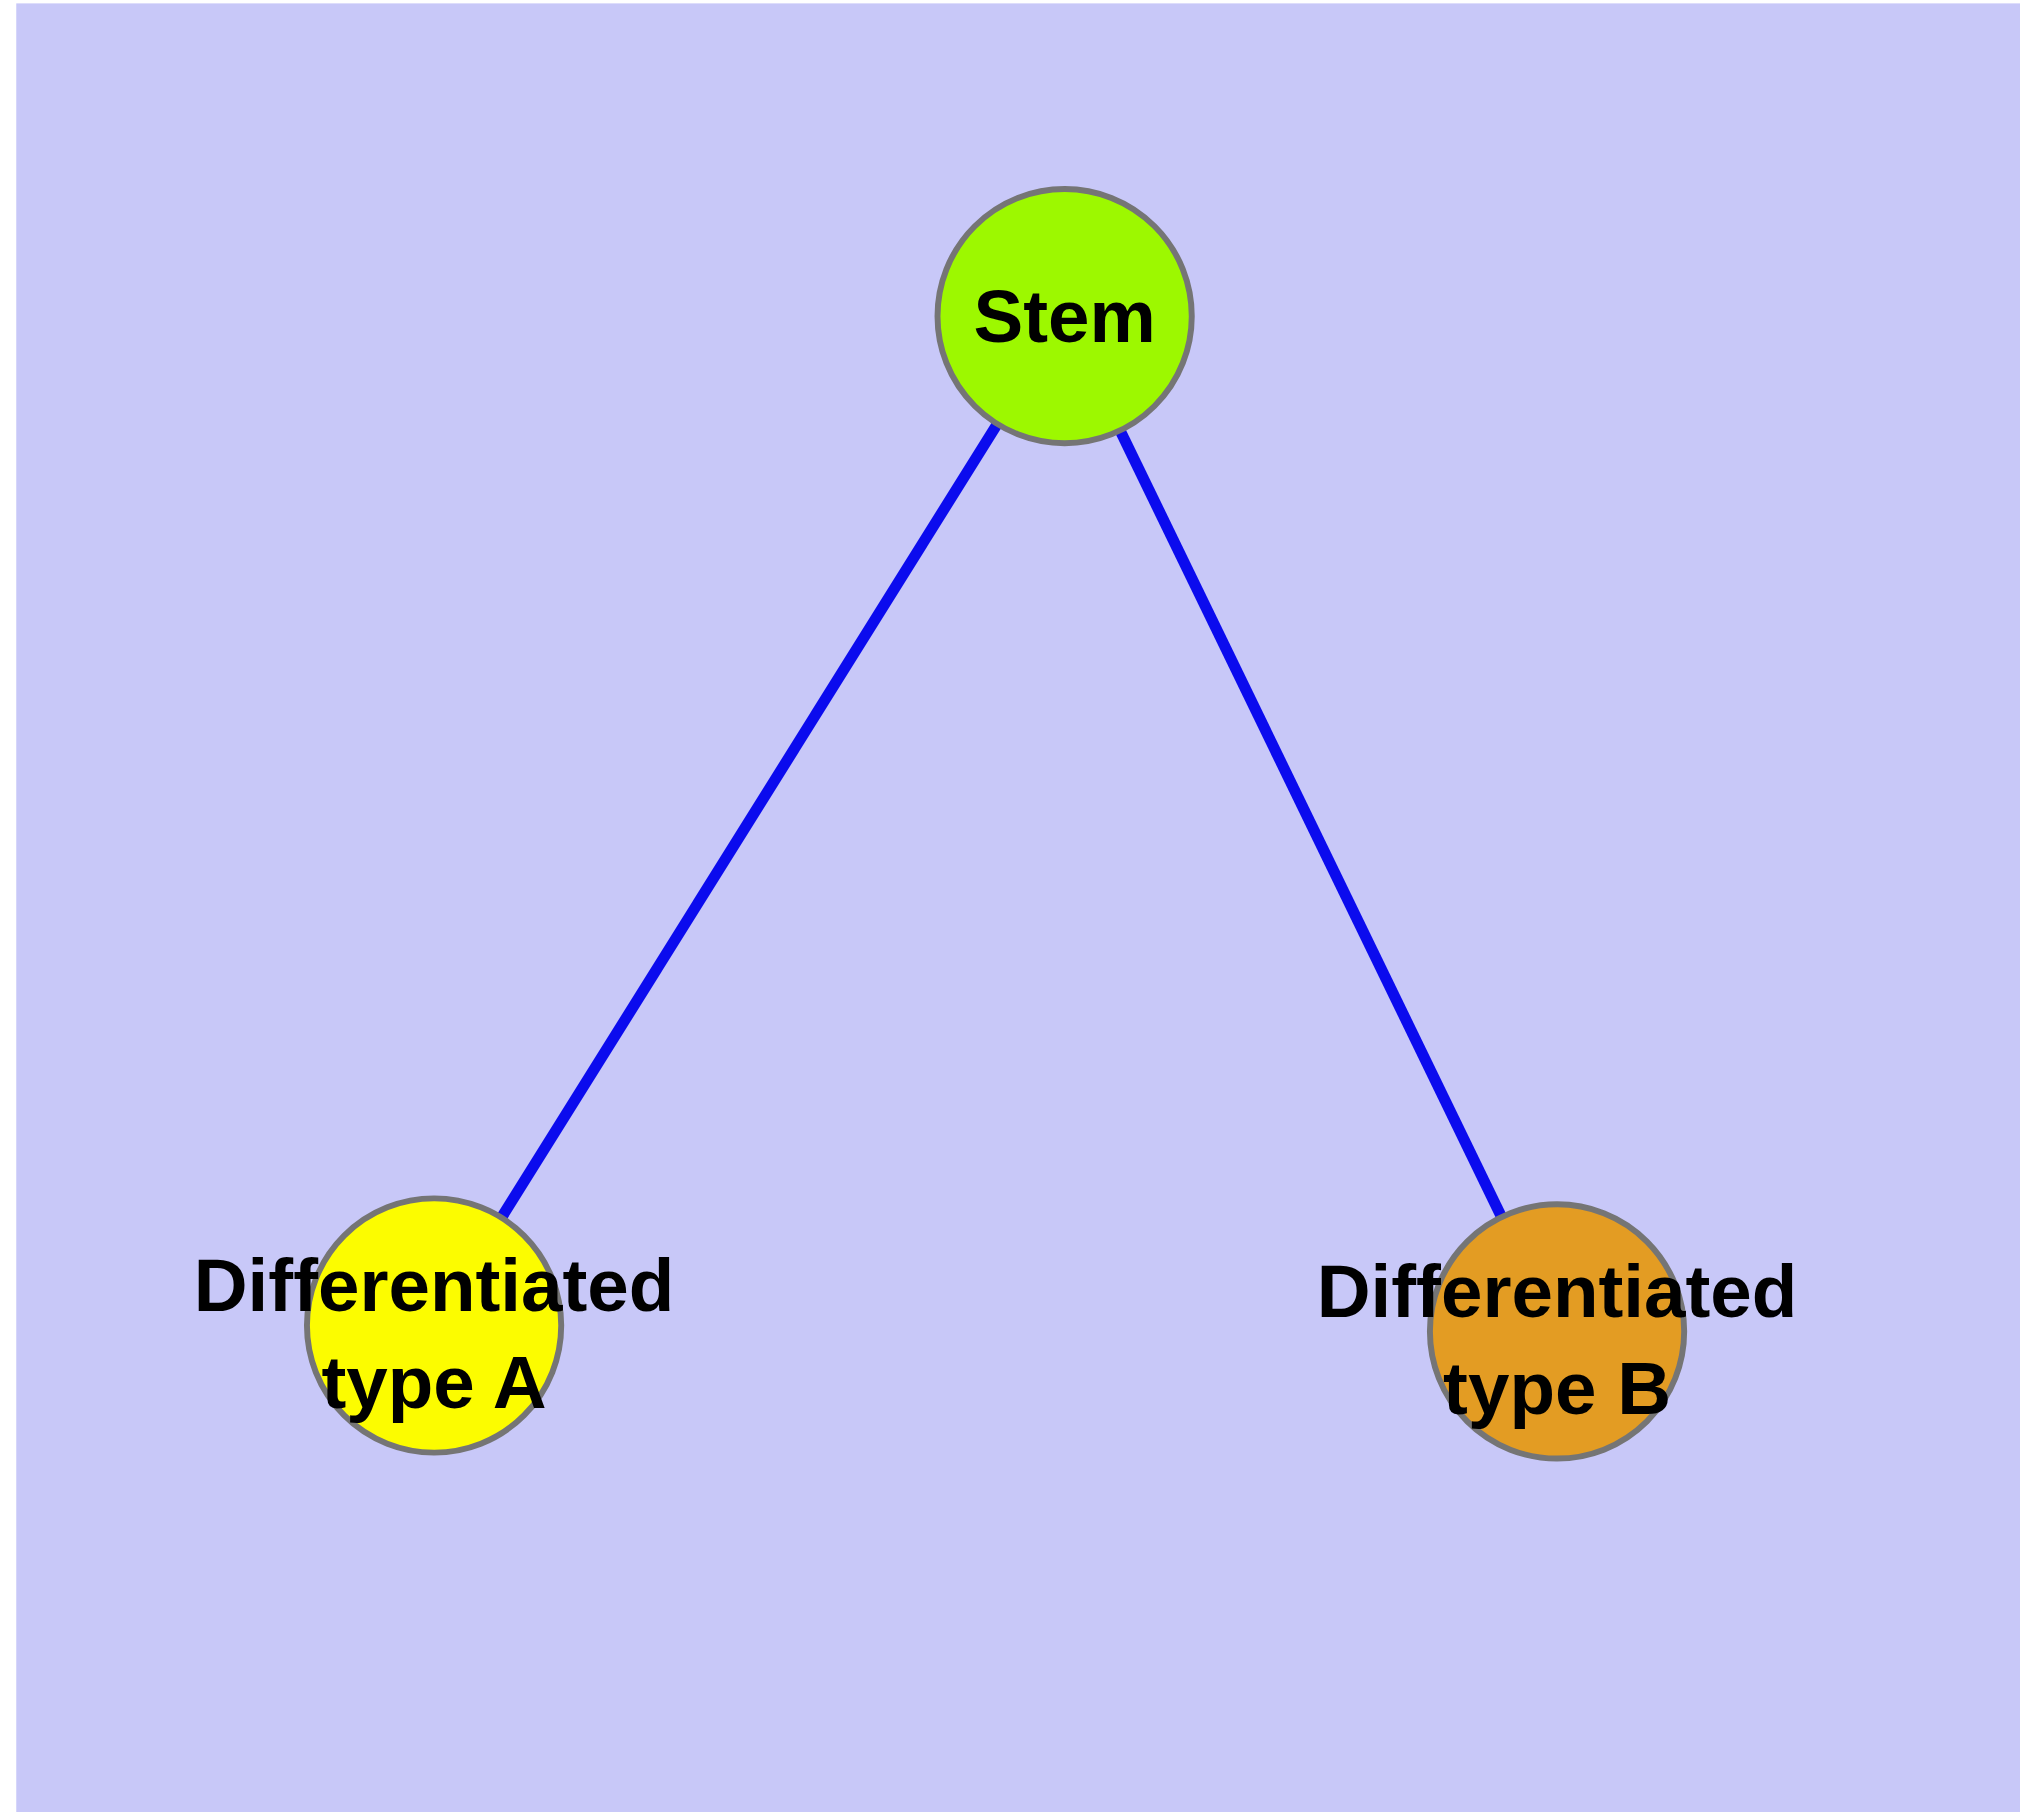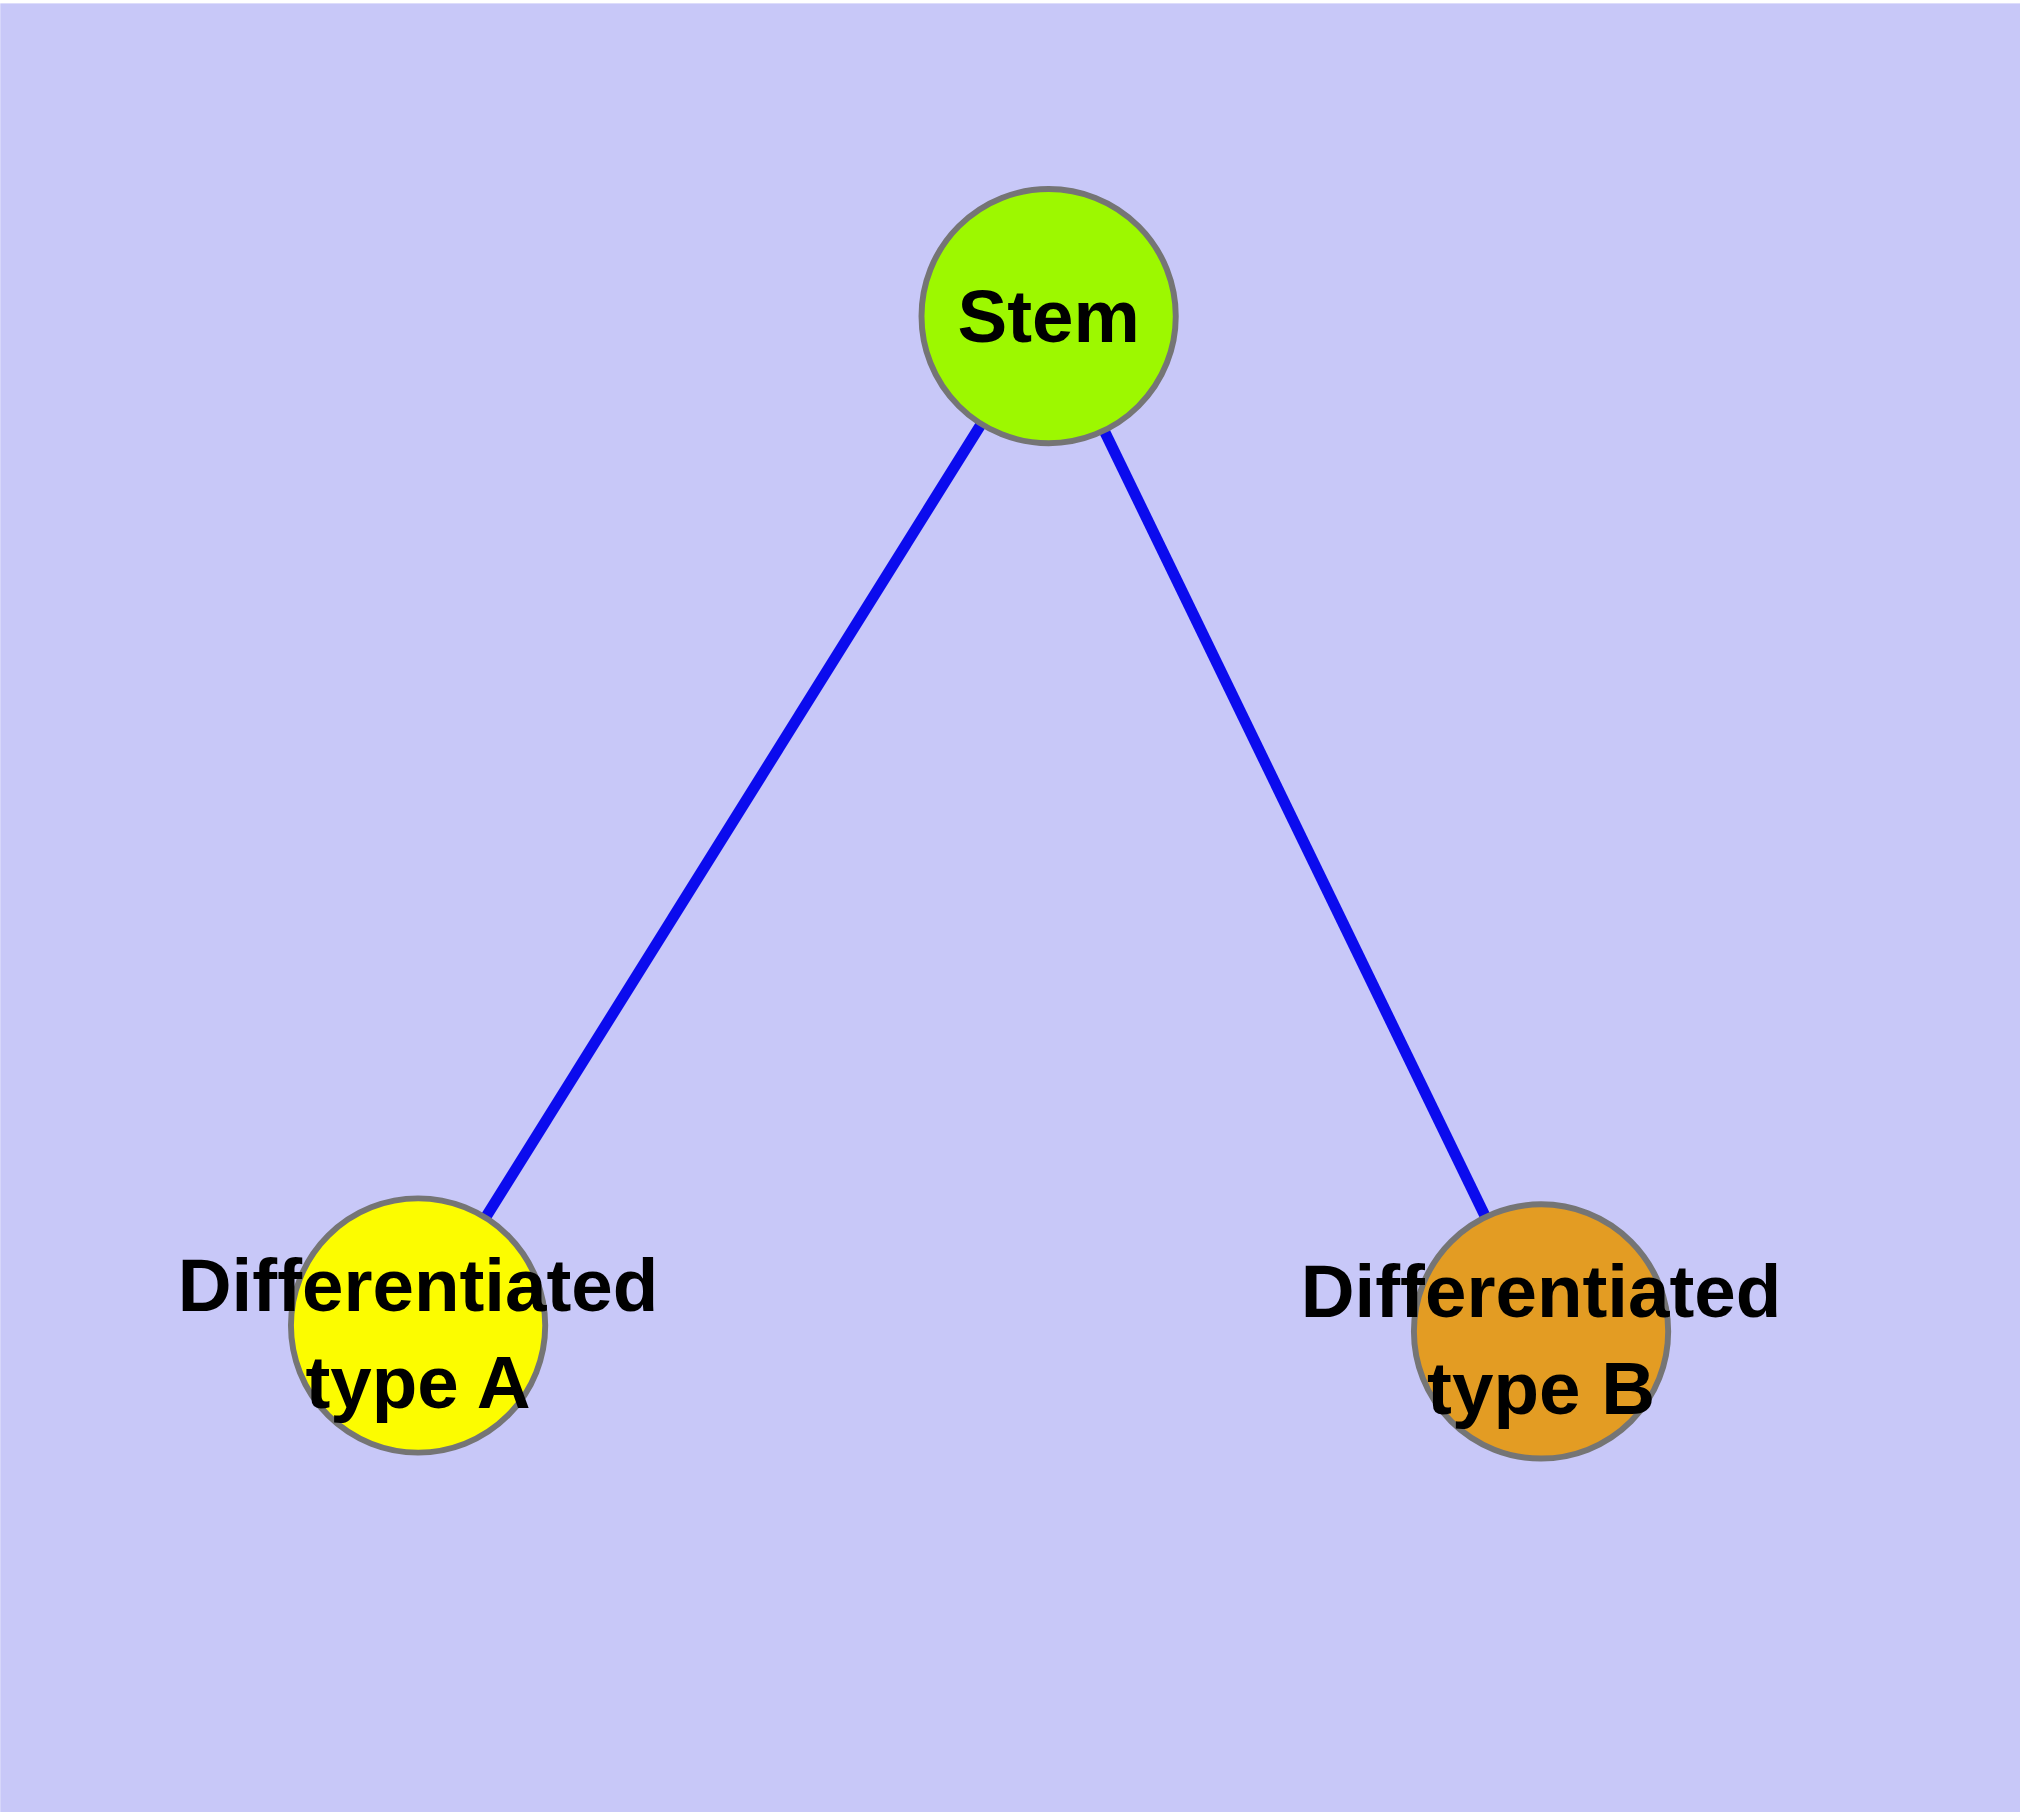--- a/index.html
+++ b/index.html
@@ -4,20 +4,21 @@
 <style>
   html, body {
     margin: 0;
     padding: 0;
     background: #ffffff; 
   }
   .stage {
     width: 1986px;
     height: 1812px;
     position: relative;
+    margin-left: 16px;
   }
   svg.graph {
     display: block;
     width: 2021px;
     height: 1812px;
   }
   .edge {
     stroke-width: 13px;
     fill: none;
   }

